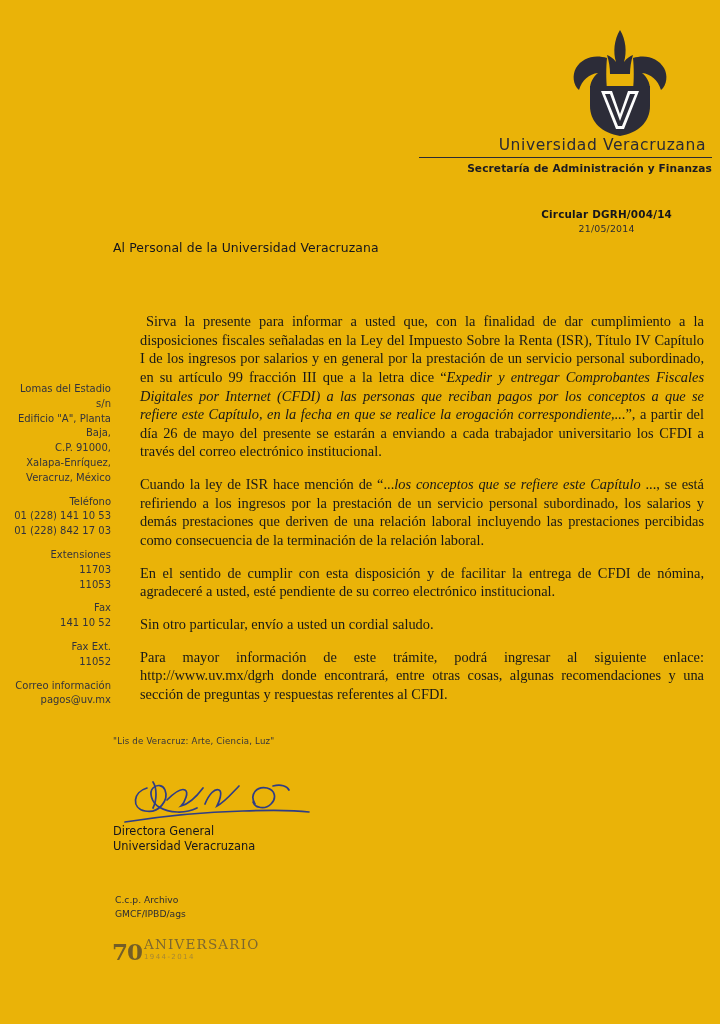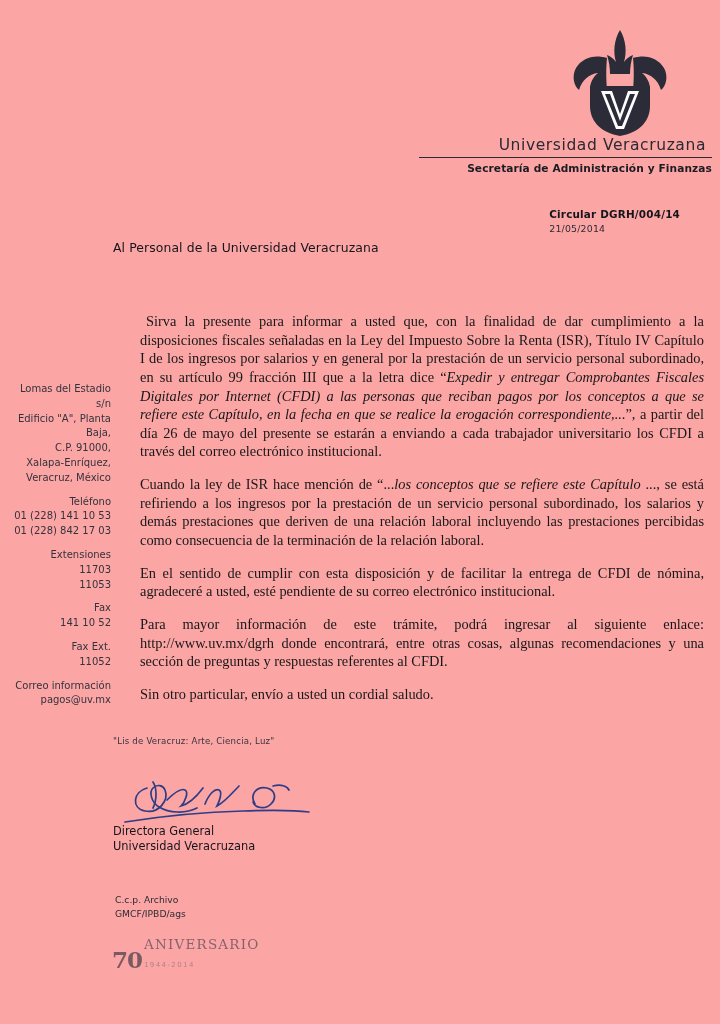--- a/index.html
+++ b/index.html
@@ -11,21 +11,21 @@
     width: 720px;
     height: 1024px;
     position: relative;
     font-family: "Liberation Serif", serif;
     color: #1a1a1a;
     overflow: hidden;
   }
   .page {
     position: absolute;
     inset: 0;
-    background: #fca5a5;
+    background: #eab308;
   }
 
   
   .header {
     position: absolute;
     top: 28px;
     right: 8px;
     width: 320px;
     text-align: right;
   }
@@ -61,22 +61,22 @@
     font-size: 8.4px;
     color: #2a2a33;
     margin-top: 1px;
     letter-spacing: 0.1px;
   }
 
   
   .circular-block {
     position: absolute;
     top: 208px;
-    right: 40px;
-    text-align: left;
+    right: 48px;
+    text-align: center;
   }
   .circular-no {
     font-family: "DejaVu Sans", sans-serif;
     font-weight: bold;
     font-size: 10.4px;
     color: #15151c;
     letter-spacing: 0.2px;
   }
   .circular-date {
     font-family: "DejaVu Sans", sans-serif;
@@ -193,21 +193,21 @@
     font-size: 13.5px;
     letter-spacing: 1.2px;
     color: #3a3a48;
     line-height: 1;
   }
   .anniv-years {
     font-family: "DejaVu Sans", sans-serif;
     font-size: 7px;
     letter-spacing: 1.4px;
     color: #55556a;
-    margin-top: 9px;
+    margin-top: 1px;
     opacity: 0.75;
   }
 </style>
 </head>
 <body>
 
 <div class="page">
 
   <div class="header">
     <div class="logo-wrap">
@@ -270,23 +270,23 @@
     </div>
   </div>
 
   <div class="body-col">
     <p class="para first"><span>Sirva la presente para informar a usted que, con la finalidad de dar cumplimiento a la disposiciones fiscales señaladas en la Ley del Impuesto Sobre la Renta (ISR), Título IV Capítulo I de los ingresos por salarios y en general por la prestación de un servicio personal subordinado, en su artículo 99 fracción III que  a la letra dice “</span><em>Expedir y entregar Comprobantes Fiscales Digitales por Internet (CFDI) a las personas que reciban pagos por los conceptos a que se refiere este Capítulo, en la fecha en que se realice la erogación correspondiente,..</em><span>.”, a partir del día 26 de mayo del presente se estarán a enviando a cada trabajador universitario los CFDI a través del correo electrónico institucional.</span></p>
 
     <p class="para"><span>Cuando la ley de ISR hace mención de  “...</span><em>los conceptos que se refiere este Capítulo</em><span> ..., se está refiriendo a los ingresos por la prestación de un servicio personal subordinado, los salarios y demás prestaciones que deriven de una relación laboral incluyendo las prestaciones percibidas como consecuencia de la terminación de la relación laboral.</span></p>
 
     <p class="para">En el sentido de cumplir con esta disposición y de facilitar la entrega de CFDI de nómina, agradeceré a usted, esté pendiente de su correo electrónico institucional.</p>
 
+    <p class="para">Sin otro particular, envío a usted un cordial saludo.</p>
+
     <p class="para">Para mayor información de este trámite, podrá ingresar al siguiente enlace: http://www.uv.mx/dgrh donde encontrará, entre otras cosas, algunas recomendaciones y una sección de preguntas y respuestas referentes al CFDI.</p>
-
-    <p class="para">Sin otro particular, envío a usted un cordial saludo.</p>
   </div>
 
   <div class="motto">"Lis de Veracruz: Arte, Ciencia, Luz"</div>
 
   <div class="sign-area">
     <svg class="sig-svg" width="300" height="52" viewBox="0 0 300 52">
       <g fill="none" stroke="#2f3d86" stroke-width="1.7" stroke-linecap="round">
         <path d="M24 10 C10 14 8 30 22 33 C36 36 46 22 42 12 C40 7 34 6 30 10 C26 14 28 24 36 29 C46 35 62 36 74 30"></path>
         <path d="M30 4 C34 10 34 22 30 30"></path>
         <path d="M44 22 C52 14 58 10 62 12 C66 14 62 24 58 28 C66 26 74 18 80 10"></path>

